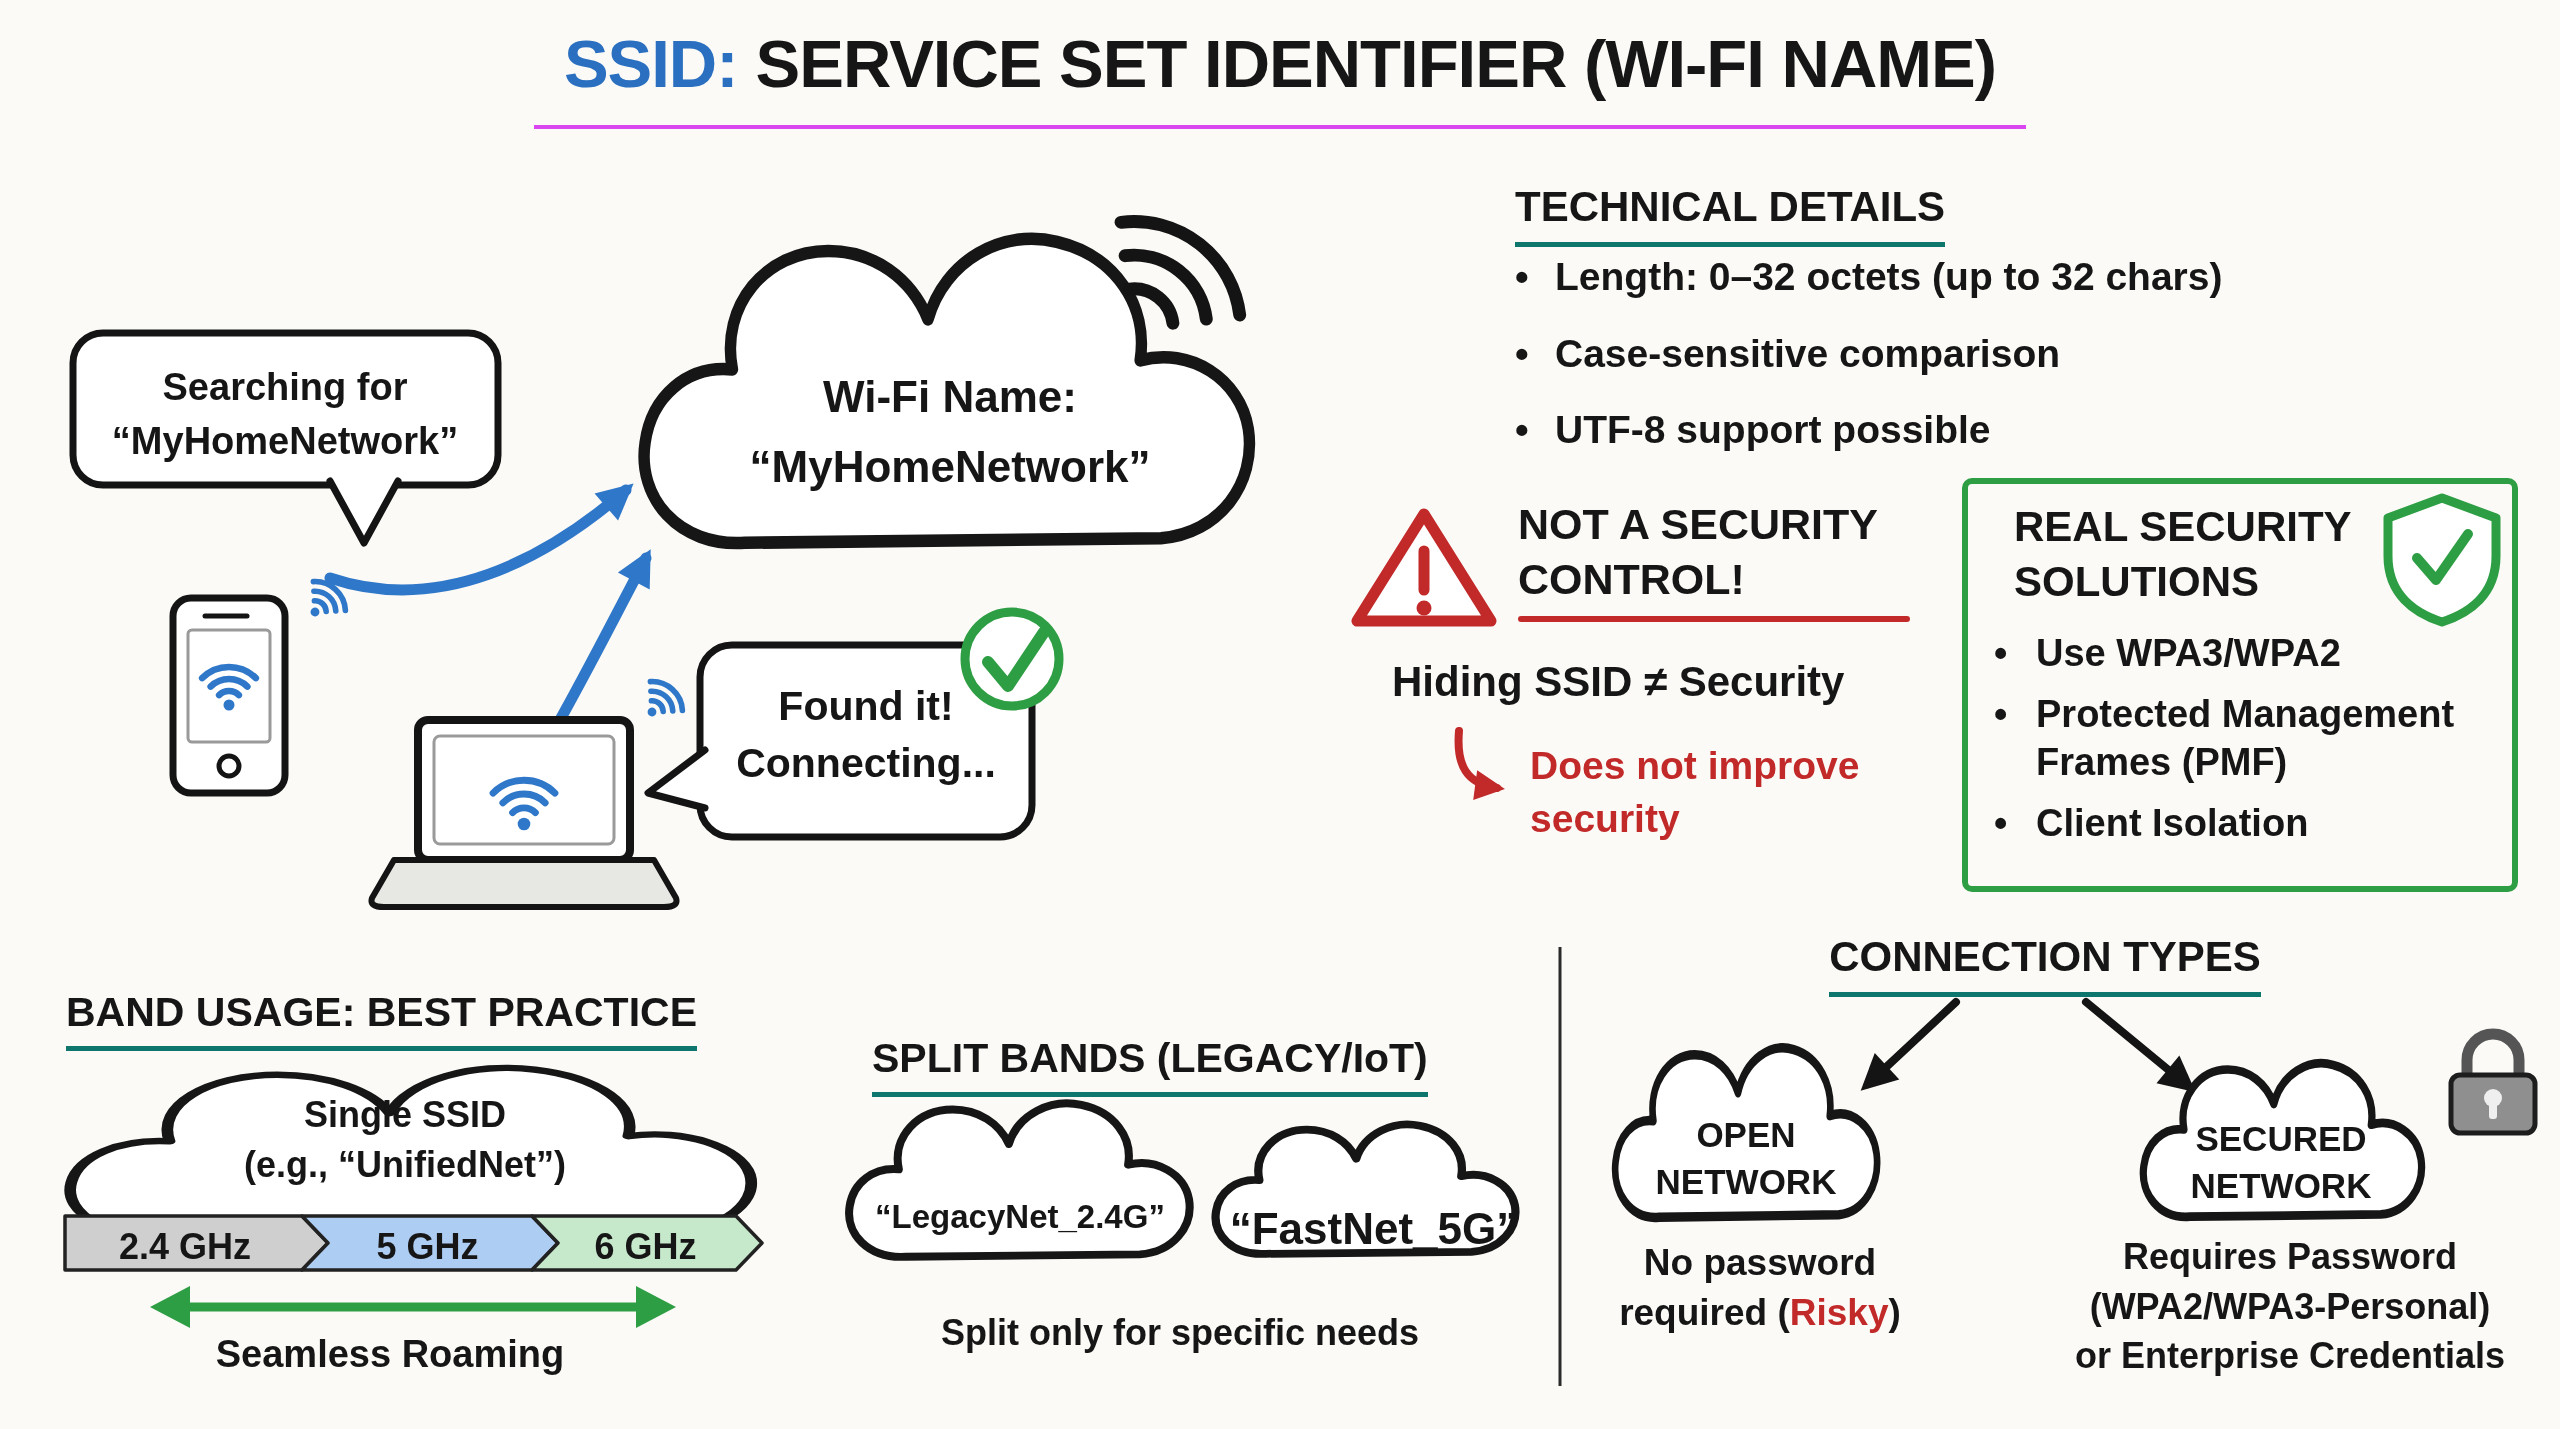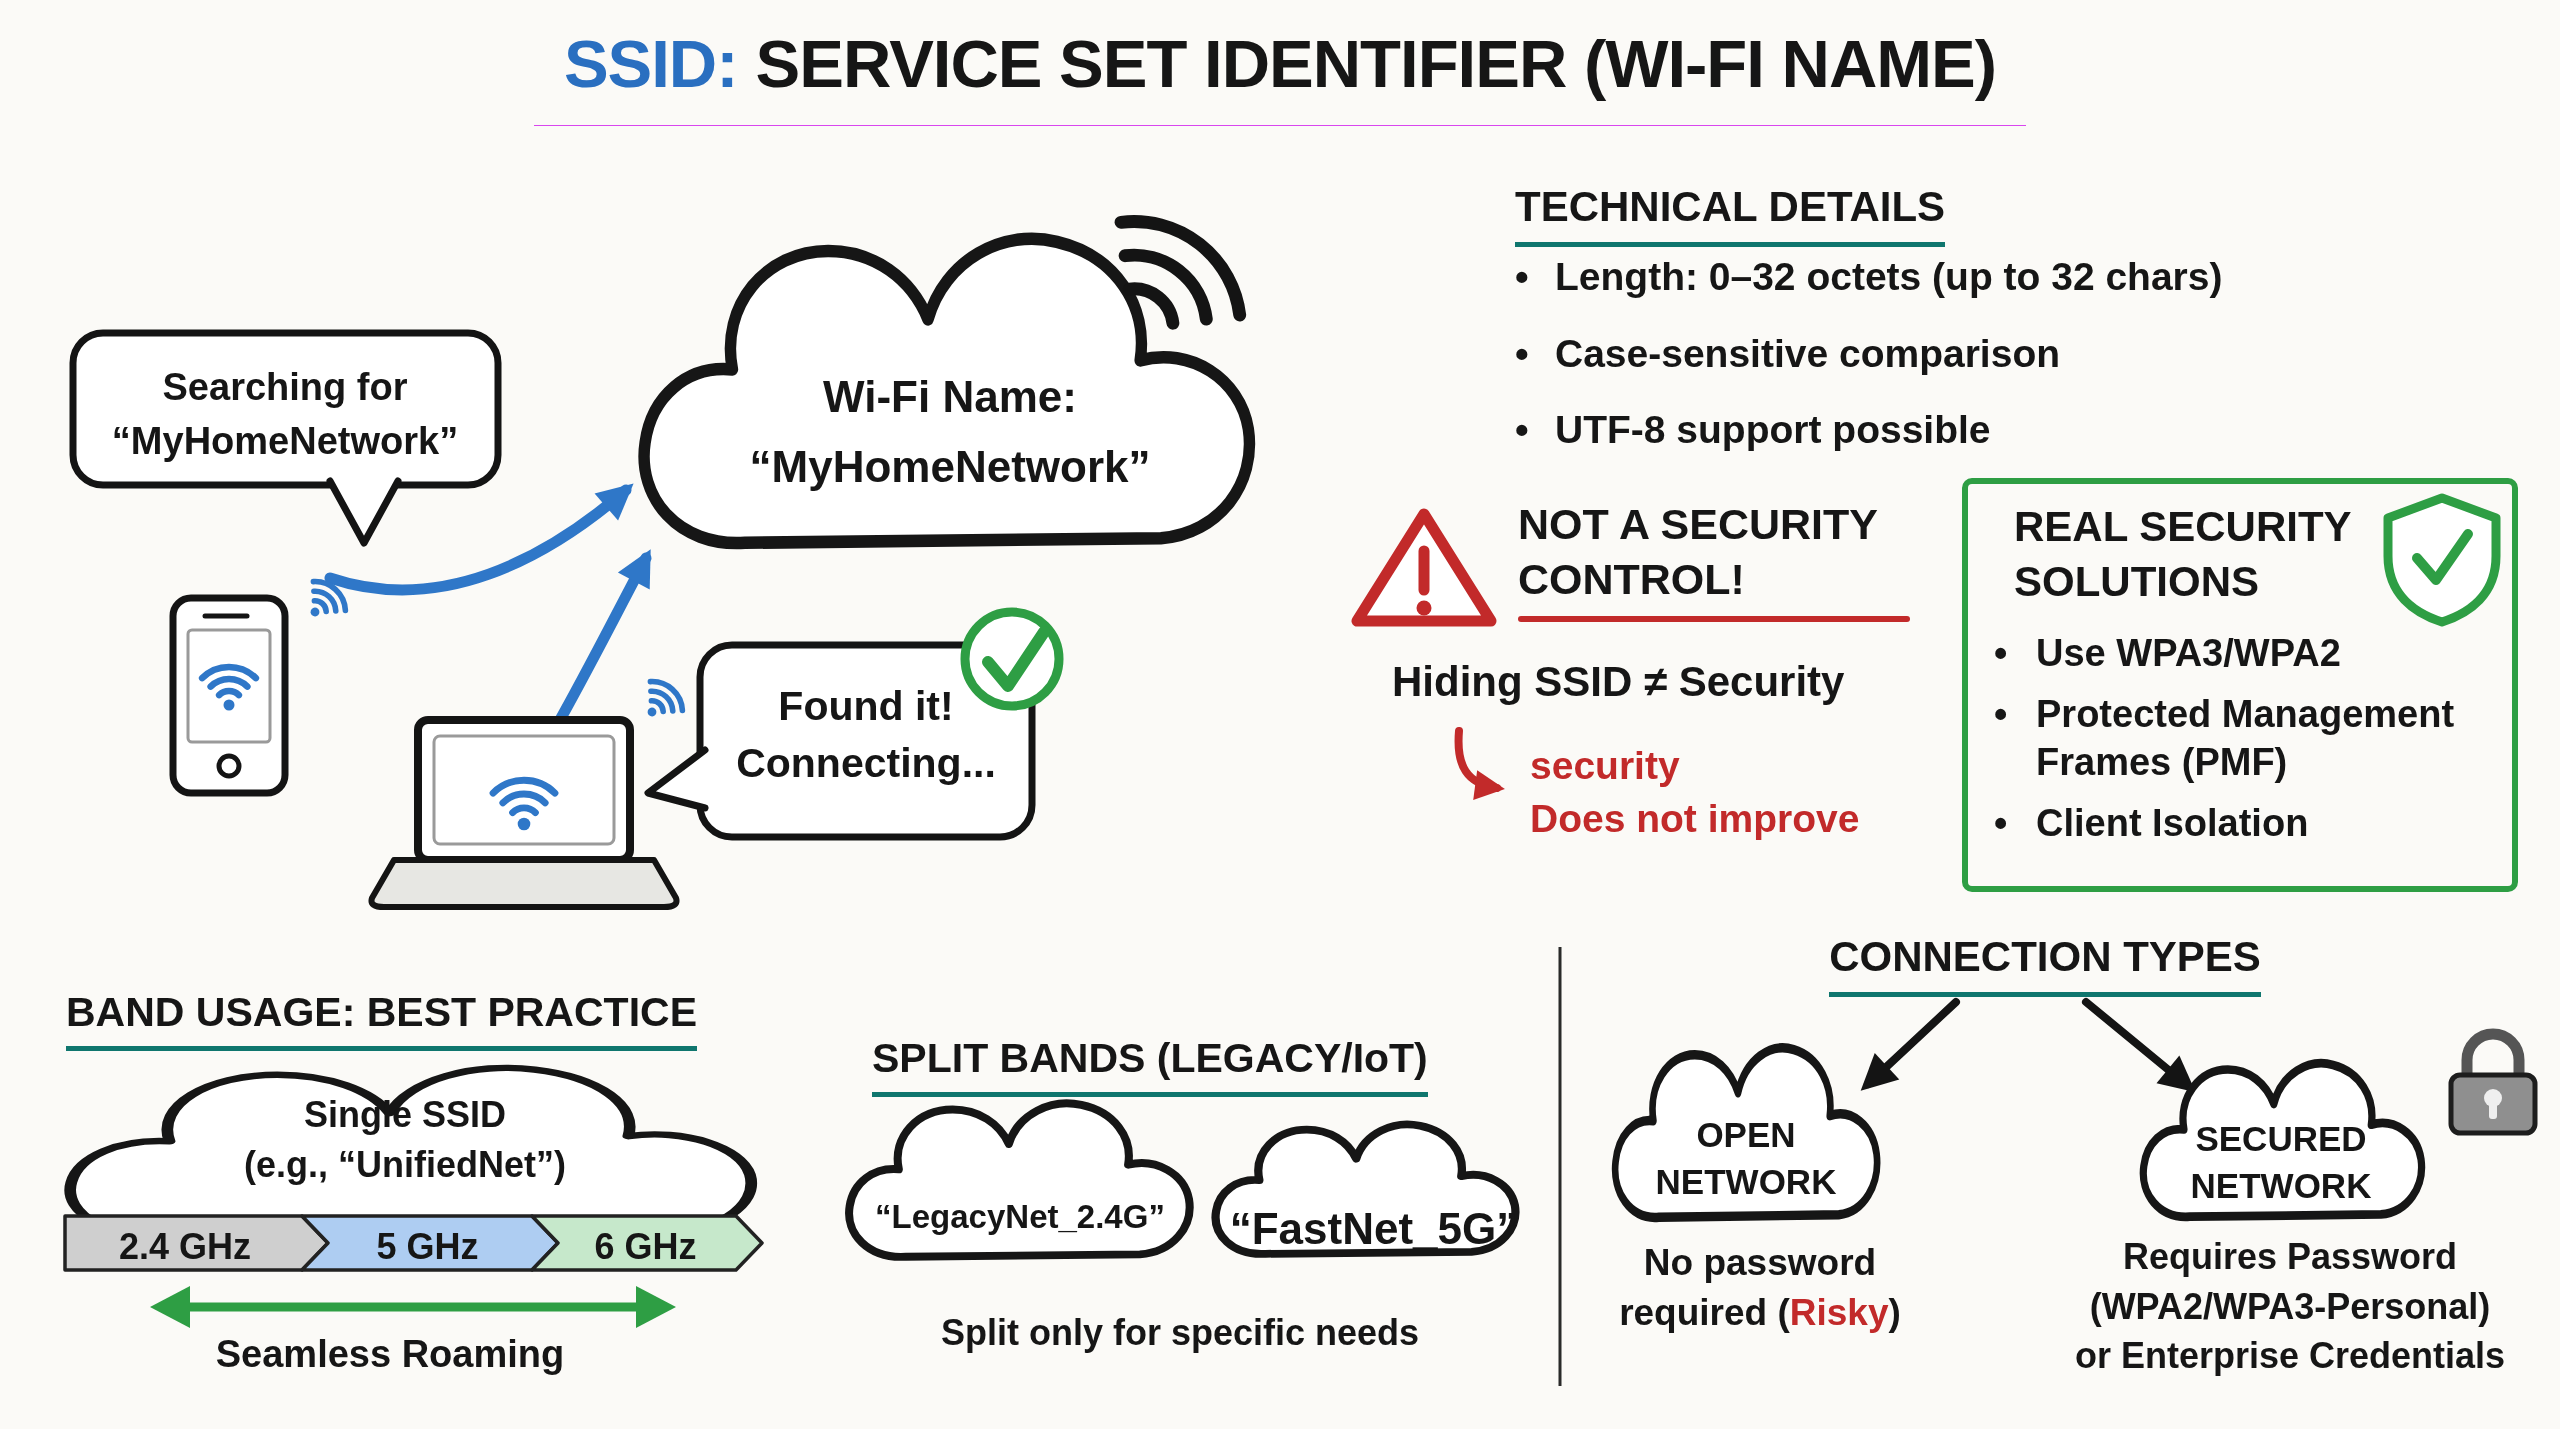--- a/index.html
+++ b/index.html
@@ -1,21 +1,21 @@
 <!DOCTYPE html>
 <html><head>
 <meta charset="utf-8">
 <style>
   html,body{margin:0;padding:0;background:#fafaf6;}
   #stage{position:relative;width:2560px;height:1429px;background:#fbfaf7;overflow:hidden;
          font-family:"Liberation Sans","DejaVu Sans",sans-serif;font-weight:700;color:#161616;}
   .art{position:absolute;left:0;top:0;width:2560px;height:1429px;}
   .txt{position:absolute;line-height:1.3;}
   .ctr{text-align:center;}
-  .titlewrap{display:inline-block;font-size:67px;letter-spacing:-1px;border-bottom:1px solid #d946ef;padding:0 30px 18px;}
+  .titlewrap{display:inline-block;font-size:67px;letter-spacing:-1px;border-bottom:4px solid #d946ef;padding:0 30px 18px;}
   .blue{color:#2a6fc0;margin-right:18px;}
   .uline{display:inline-block;border-bottom:5px solid #0f766e;padding-bottom:7px;}
   .red{color:#c22a2a;}
   .li{margin-bottom:26px;white-space:nowrap;}
   .li::before{content:"•";display:inline-block;width:40px;}
   .li2{padding-left:42px;margin-bottom:13px;line-height:1.26;}
   .li2::before{content:"•";display:inline-block;width:42px;margin-left:-42px;}
   .greenbox{position:absolute;left:1962px;top:478px;width:544px;height:402px;border:6px solid #2e9e44;border-radius:10px;}
   .redline{position:absolute;left:1518px;top:616px;width:392px;height:6px;background:#c22a2a;border-radius:3px;}
   
@@ -168,22 +168,22 @@
     <div class="li">UTF-8 support possible</div>
   </div>
 
   <div class="txt" style="left:1518px;top:497px;font-size:43px;line-height:1.28;">
     <div>NOT A SECURITY</div>
     <div>CONTROL!</div>
   </div>
   <div class="redline"></div>
   <div class="txt" style="left:1392px;top:655px;font-size:42px;">Hiding SSID ≠ Security</div>
   <div class="txt red" style="left:1530px;top:740px;font-size:39px;line-height:1.35;">
+    <div>Does not improve</div>
     <div>security</div>
-    <div>Does not improve</div>
   </div>
 
   <div class="greenbox"></div>
   <div class="txt" style="left:2014px;top:500px;font-size:42px;line-height:1.3;">
     <div>REAL SECURITY</div>
     <div>SOLUTIONS</div>
   </div>
   <div class="txt" style="left:1994px;top:630px;width:508px;font-size:38px;">
     <div class="li2">Use WPA3/WPA2</div>
     <div class="li2">Protected Management Frames (PMF)</div>

